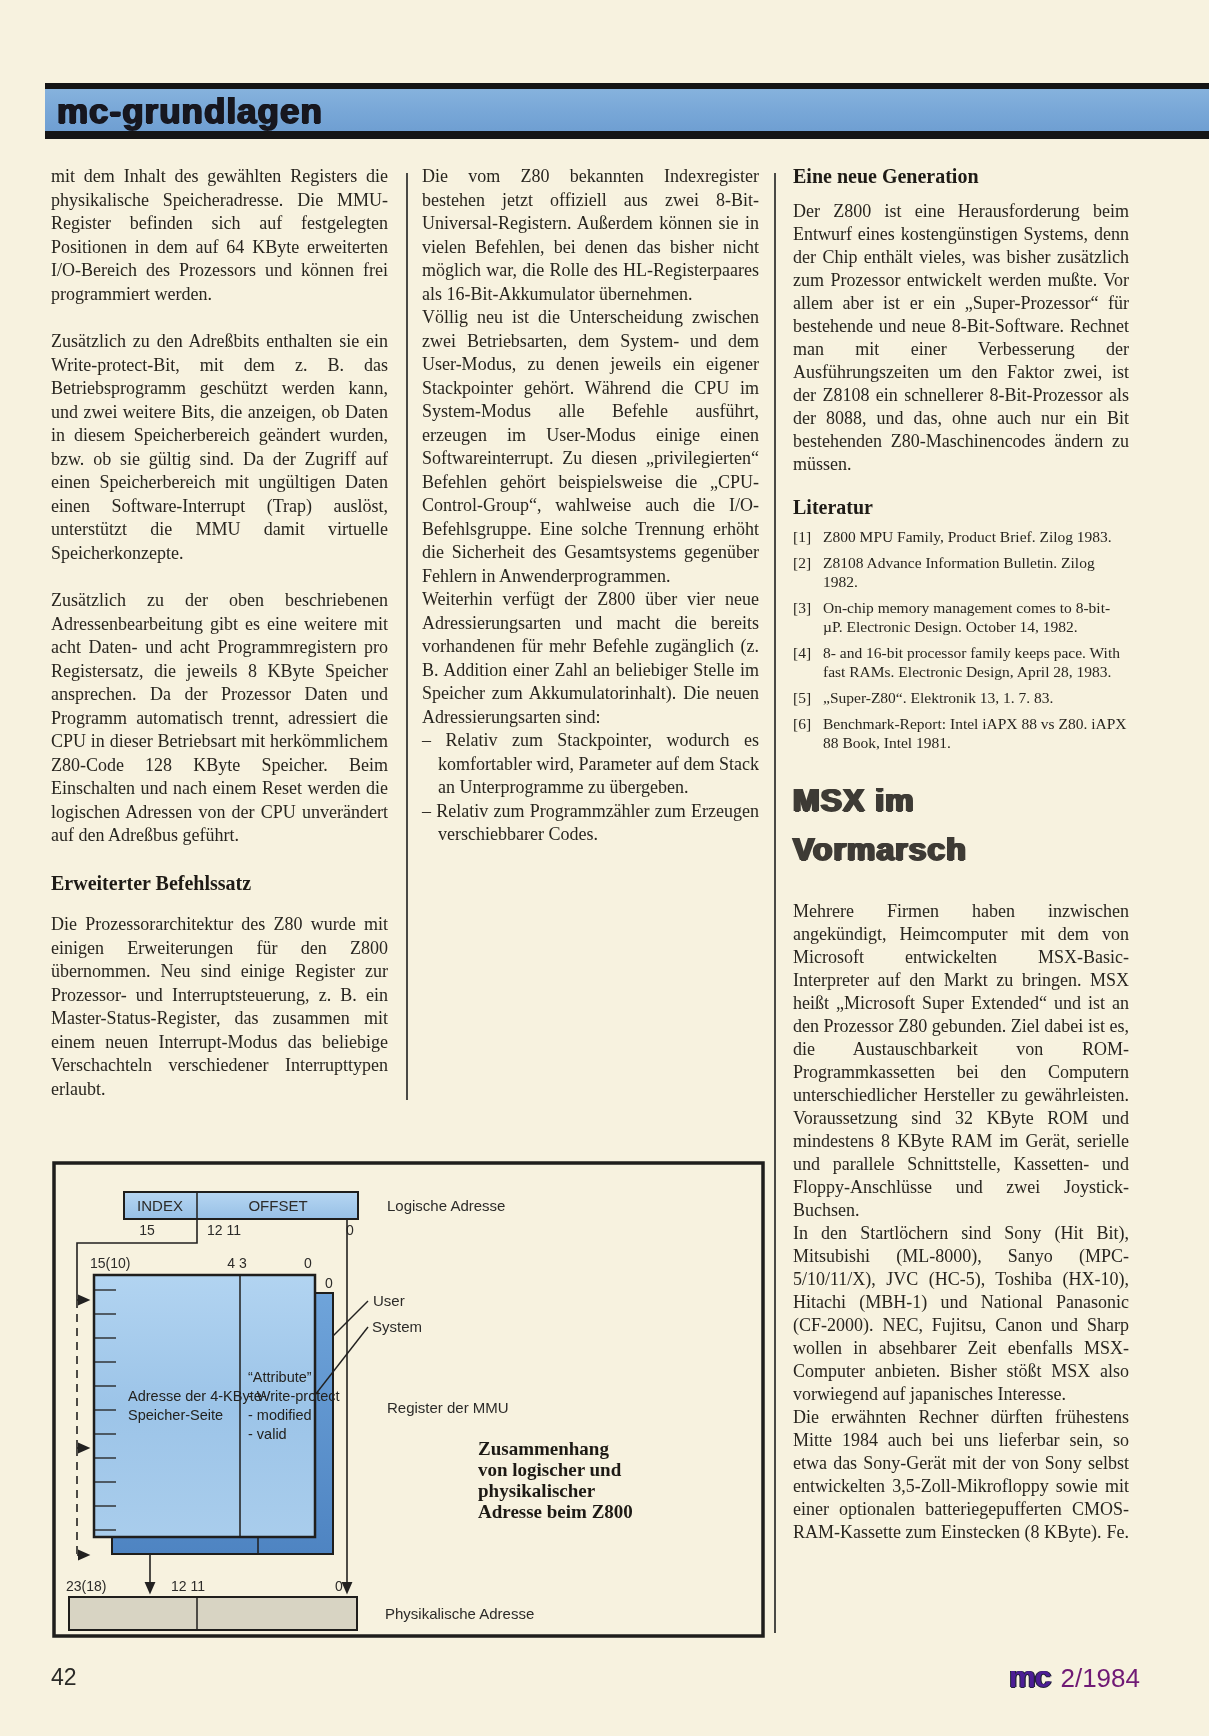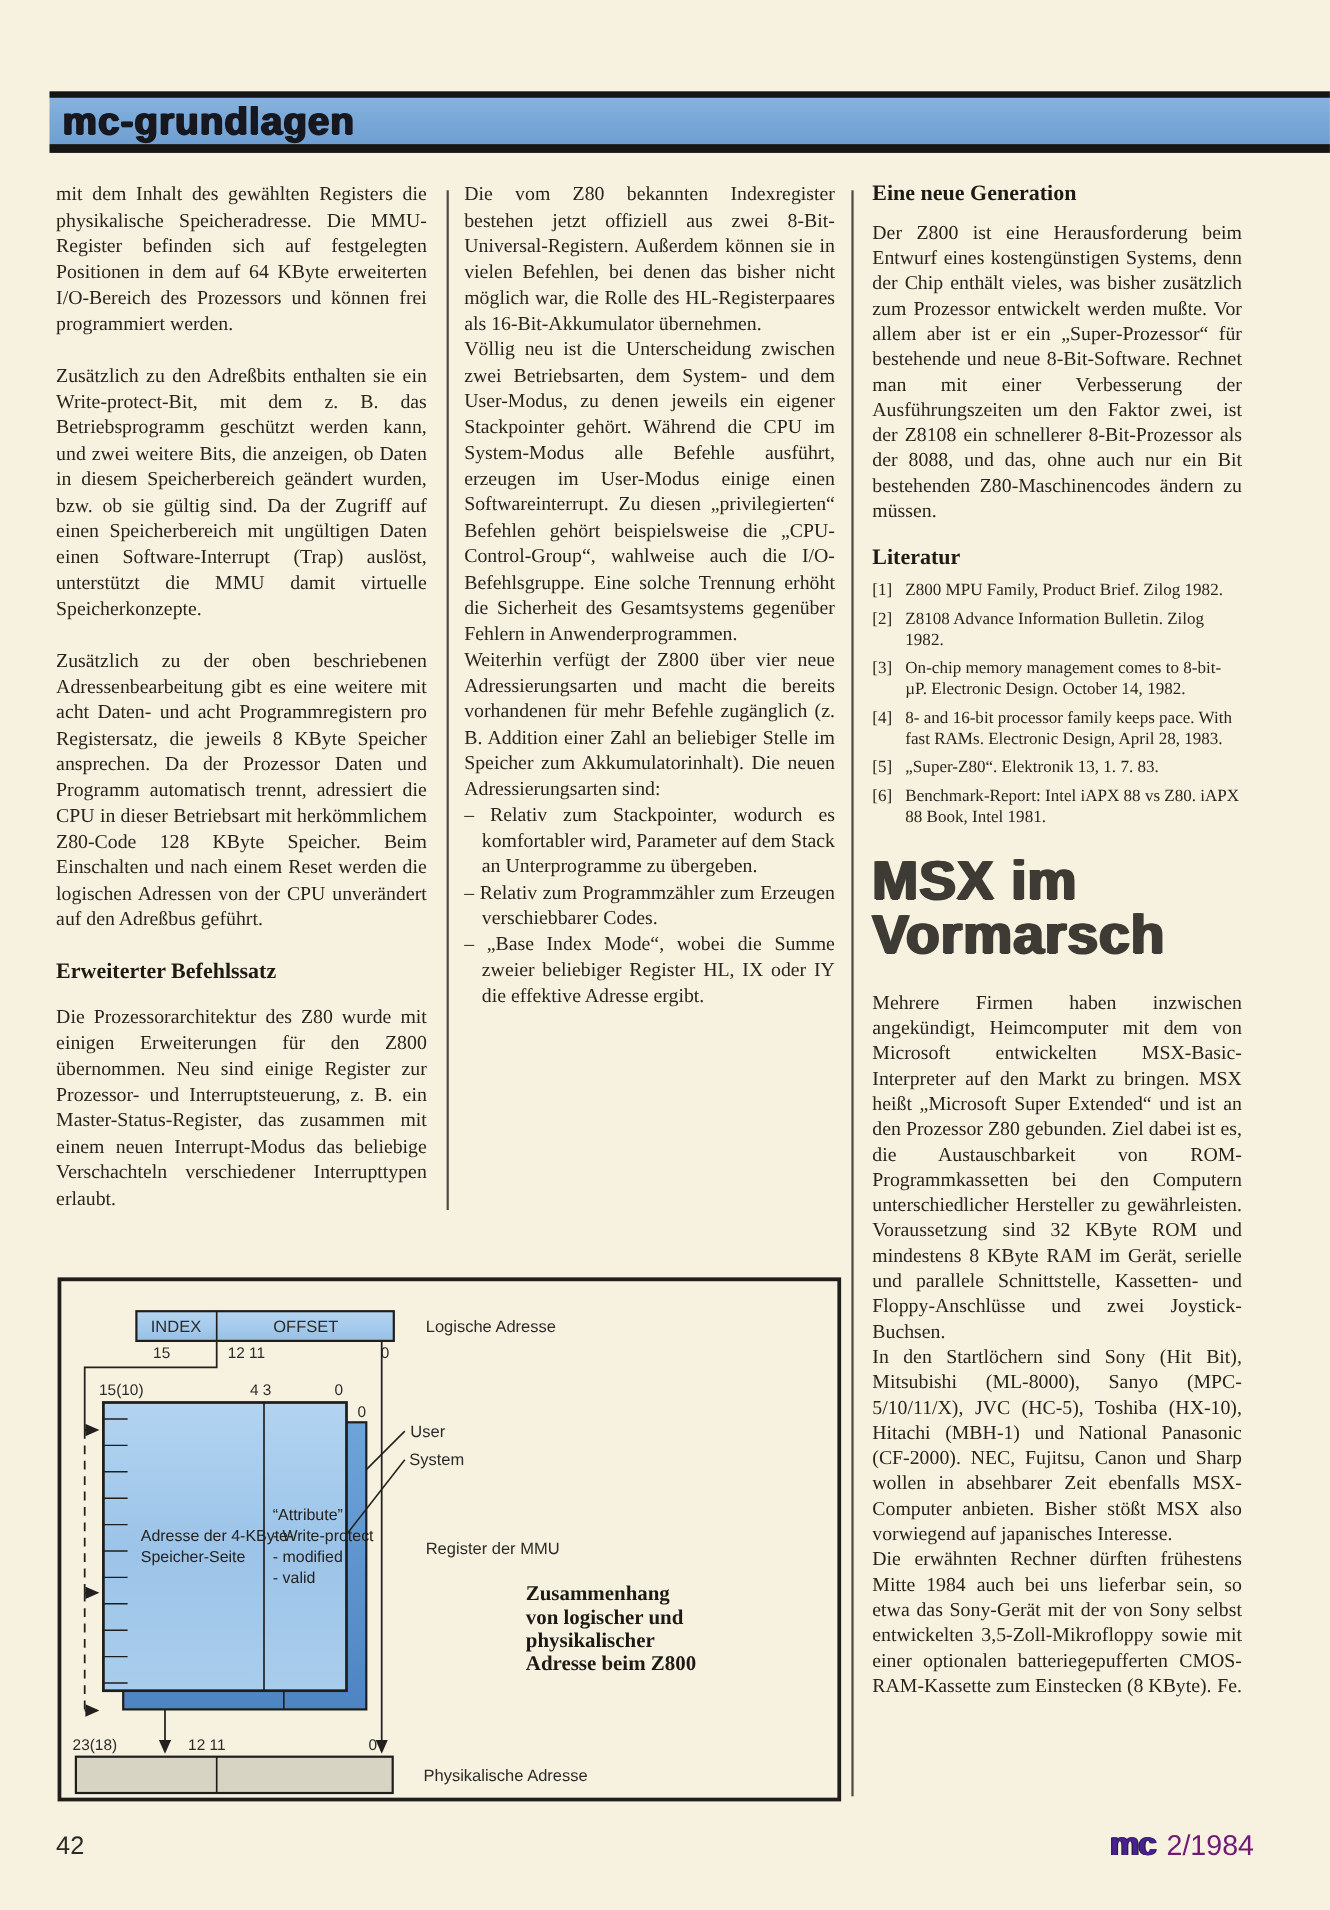--- a/index.html
+++ b/index.html
@@ -29,21 +29,21 @@
   .col1 p{margin:0 0 24px;}
   .subhead{font-weight:bold;font-size:20px;margin:2px 0 18px;color:#1e1b16;}
   .col3 .subhead{margin:0 0 12px;}
   .col3 .lit-head{margin:20px 0 8px;}
   .dashlist{margin:0;padding:0 0 0 16px;list-style:none;}
   .dashlist li{text-indent:-16px;margin:0;}
   .ref{display:flex;font-size:15.5px;line-height:19px;margin:0 0 7px;text-align:left;}
   .ref-n{flex:0 0 30px;}
   .ref-t{flex:1;}
   .msx-headline{
-    font-family:"Liberation Sans", sans-serif;font-weight:bold;font-size:50px;line-height:49px;
+    font-family:"Liberation Sans", sans-serif;font-weight:bold;font-size:32px;line-height:49px;
     color:#3e3b35;letter-spacing:1px;margin:24px 0 26px;text-align:left;hyphens:none;
     text-shadow:1.4px 0 0 #3e3b35,-1.4px 0 0 #3e3b35,0 1px 0 #3e3b35;
   }
   .sig{float:right;font-weight:normal;}
   
   .vrule{position:absolute;width:1.5px;background:#4a4a46;}
   .rule1{left:406px;top:173px;height:927px;}
   .rule2{left:774px;top:173px;height:1460px;}
   
   .diagram{position:absolute;left:52px;top:1161px;width:713px;height:477px;}
@@ -81,34 +81,33 @@
 
 <div class="vrule rule1"></div>
 
 <div class="col col2">
   <p>Die vom Z80 bekannten Indexregister bestehen jetzt offiziell aus zwei 8-Bit-Universal-Registern. Außerdem können sie in vielen Befehlen, bei denen das bisher nicht möglich war, die Rolle des HL-Registerpaares als 16-Bit-Akkumulator übernehmen.</p>
   <p>Völlig neu ist die Unterscheidung zwischen zwei Betriebsarten, dem System- und dem User-Modus, zu denen jeweils ein eigener Stackpointer gehört. Während die CPU im System-Modus alle Befehle ausführt, erzeugen im User-Modus einige einen Softwareinterrupt. Zu diesen „privilegierten“ Befehlen gehört beispielsweise die „CPU-Control-Group“, wahlweise auch die I/O-Befehlsgruppe. Eine solche Trennung erhöht die Sicherheit des Gesamtsystems gegenüber Fehlern in Anwenderprogrammen.</p>
   <p>Weiterhin verfügt der Z800 über vier neue Adressierungsarten und macht die bereits vorhandenen für mehr Befehle zugänglich (z. B. Addition einer Zahl an beliebiger Stelle im Speicher zum Akkumulatorinhalt). Die neuen Adressierungsarten sind:</p>
   <ul class="dashlist">
     <li>– Relativ zum Stackpointer, wodurch es komfortabler wird, Parameter auf dem Stack an Unterprogramme zu übergeben.</li>
     <li>– Relativ zum Programmzähler zum Erzeugen verschiebbarer Codes.</li>
-    <li>– „Base Index Mode“, wobei die Summe zweier beliebiger Register HL, IX oder IY die effektive Adresse ergibt.</li>
   </ul>
 </div>
 
 <div class="vrule rule2"></div>
 
 <div class="col col3">
   <div class="subhead">Eine neue Generation</div>
   <p>Der Z800 ist eine Herausforderung beim Entwurf eines kostengünstigen Systems, denn der Chip enthält vieles, was bisher zusätzlich zum Prozessor entwickelt werden mußte. Vor allem aber ist er ein „Super-Prozessor“ für bestehende und neue 8-Bit-Software. Rechnet man mit einer Verbesserung der Ausführungszeiten um den Faktor zwei, ist der Z8108 ein schnellerer 8-Bit-Prozessor als der 8088, und das, ohne auch nur ein Bit bestehenden Z80-Maschinencodes ändern zu müssen.</p>
   <div class="subhead lit-head">Literatur</div>
   <div>
     <div class="ref">
       <span class="ref-n">[1]</span>
-      <span class="ref-t">Z800 MPU Family, Product Brief. Zilog 1982.</span>
+      <span class="ref-t">Z800 MPU Family, Product Brief. Zilog 1983.</span>
     </div>
     <div class="ref">
       <span class="ref-n">[2]</span>
       <span class="ref-t">Z8108 Advance Information Bulletin. Zilog 1982.</span>
     </div>
     <div class="ref">
       <span class="ref-n">[3]</span>
       <span class="ref-t">On-chip memory management comes to 8-bit-µP. Electronic Design. October 14, 1982.</span>
     </div>
     <div class="ref">

